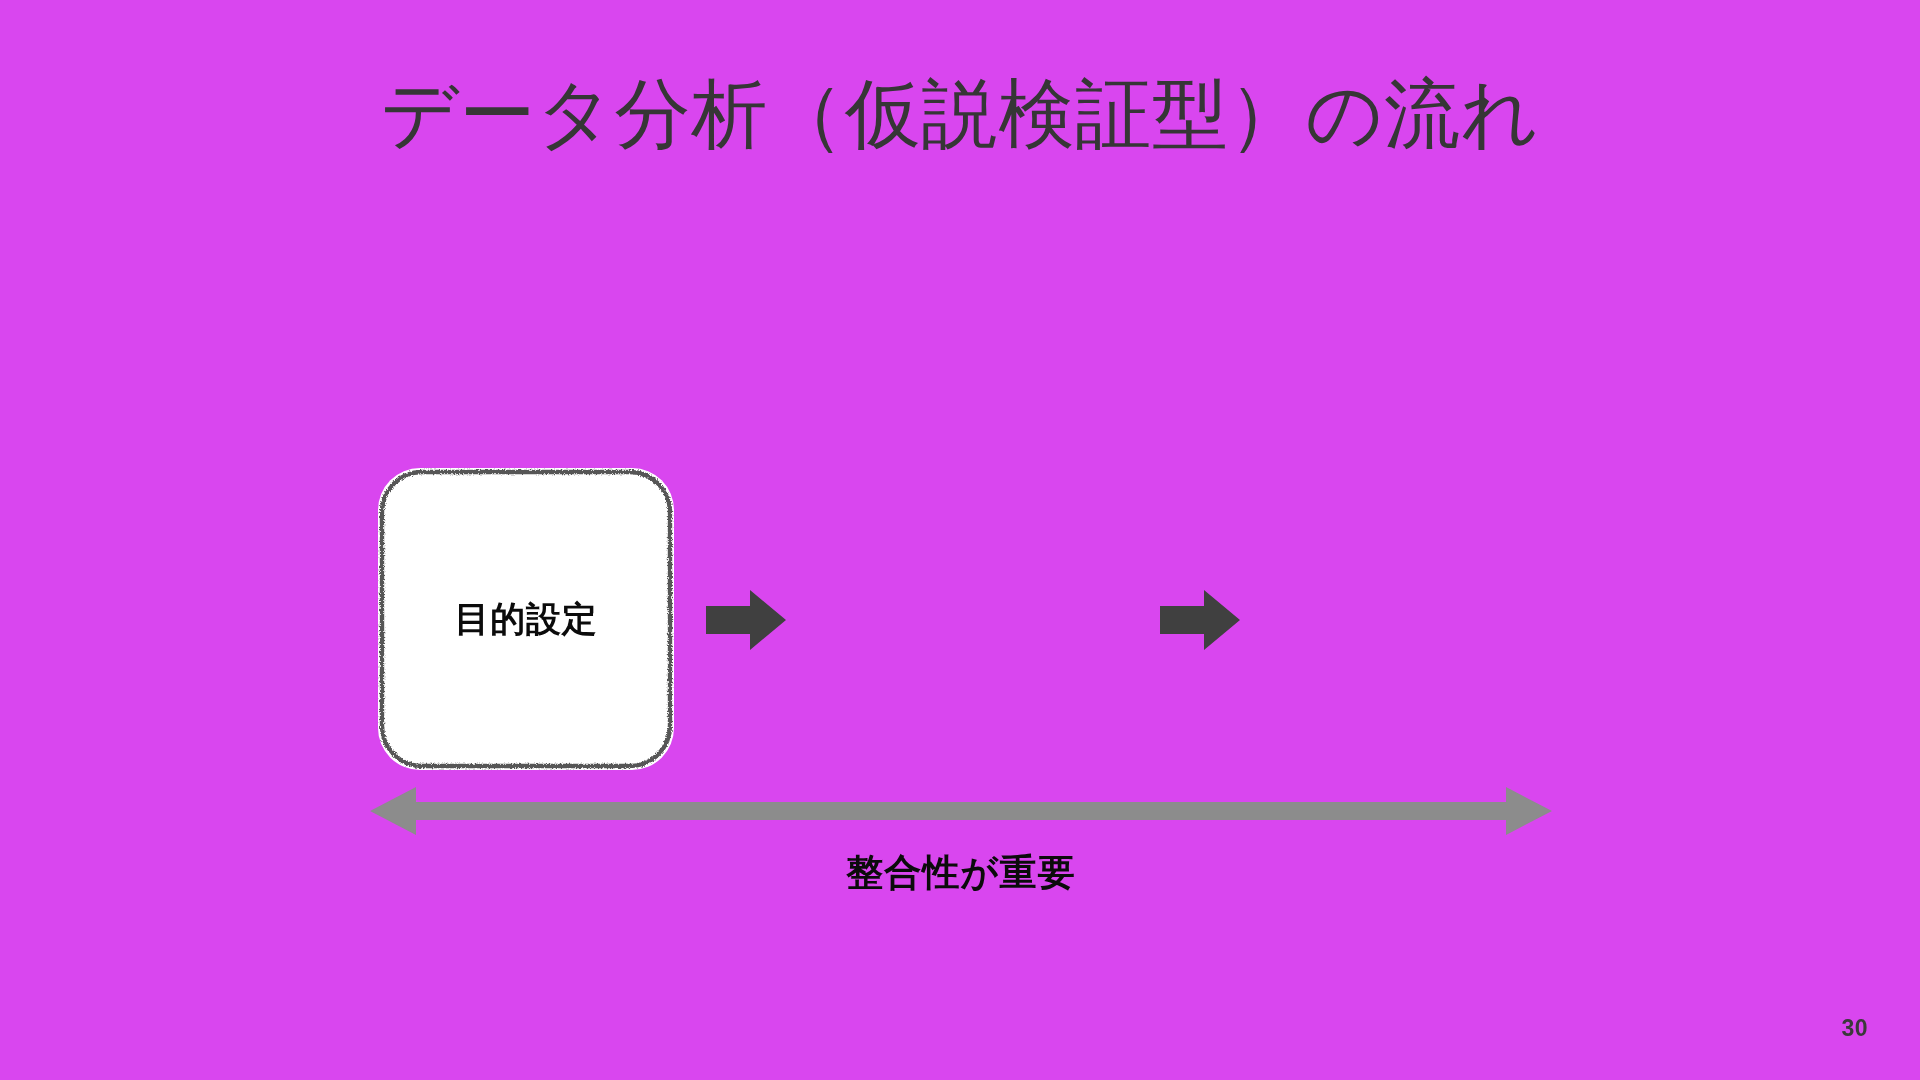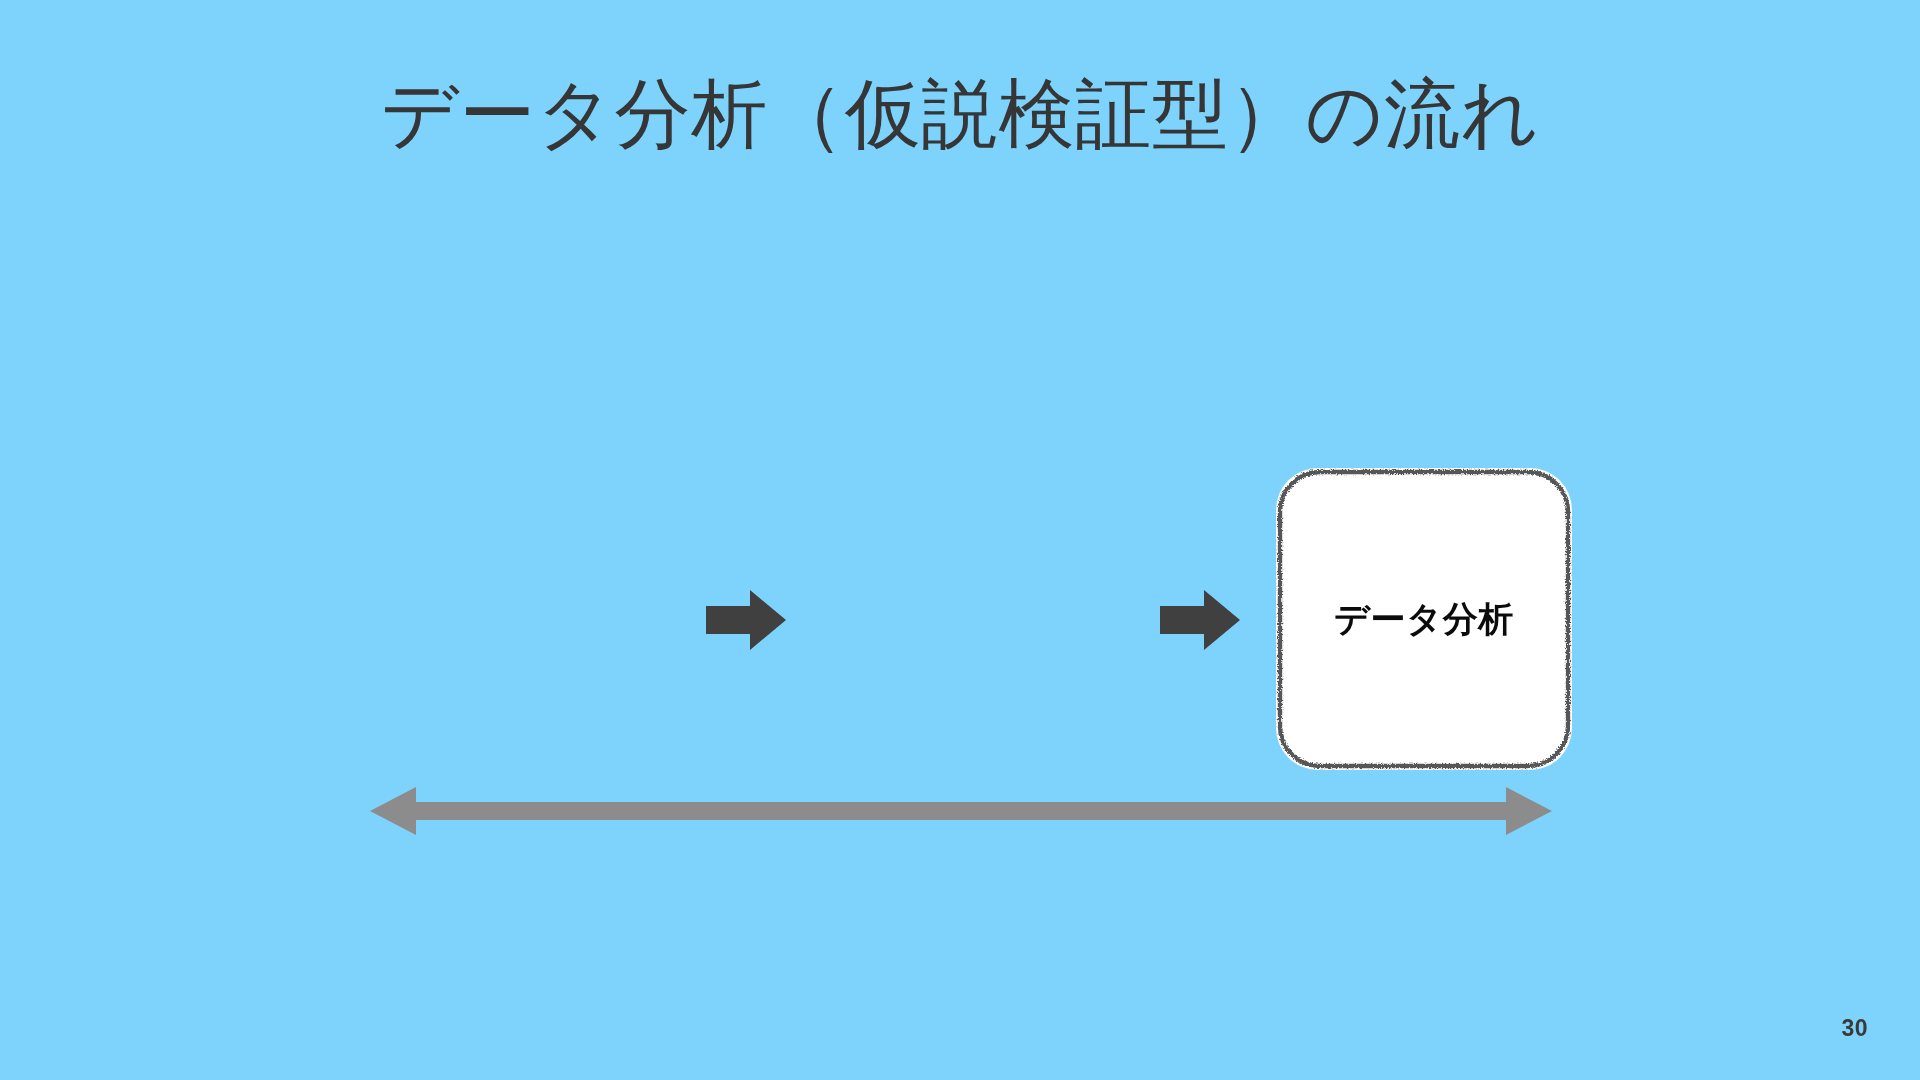--- a/index.html
+++ b/index.html
@@ -11,21 +11,21 @@
     width: 1920px;
     height: 1080px;
     overflow: hidden;
     font-family: "Liberation Sans", "DejaVu Sans", sans-serif;
     position: relative;
   }
 
   .slide {
     position: absolute;
     inset: 0;
-    background: #7dd3fc;
+    background: #d946ef;
   }
 
   
   .slide-title {
     position: absolute;
     left: 0;
     right: 0;
     top: 74px;
     text-align: center;
     font-size: 76px;
@@ -120,51 +120,52 @@
 </style>
 </head>
 <body>
 
 <div class="slide">
 
   <div class="slide-title">データ分析（仮説検証型）の流れ</div>
 
   <div class="flow">
 
+    <div class="flow-box flow-box-1">
+      <svg class="sketch-border" viewBox="0 0 296 302" preserveAspectRatio="none">
+        <defs>
+          <filter id="rough1" x="-6%" y="-6%" width="112%" height="112%">
+            <feTurbulence type="fractalNoise" baseFrequency="0.72" numOctaves="4" seed="7" result="n"></feTurbulence>
+            <feDisplacementMap in="SourceGraphic" in2="n" scale="4.2" xChannelSelector="R" yChannelSelector="G"></feDisplacementMap>
+          </filter>
+        </defs>
+        <rect x="4" y="4" width="288" height="294" rx="40" ry="40" fill="#ffffff" stroke="#565656" stroke-width="4.4" filter="url(#rough1)"></rect>
+      </svg>
+      <span class="flow-box-label">目的設定</span>
+    </div>
 
     <div class="step-arrow step-arrow-1">
       <svg viewBox="0 0 80 64" width="80" height="64">
         <polygon points="0,18 44,18 44,2 80,32 44,62 44,46 0,46" fill="#404040"></polygon>
       </svg>
     </div>
 
 
     <div class="step-arrow step-arrow-2">
       <svg viewBox="0 0 80 64" width="80" height="64">
         <polygon points="0,18 44,18 44,2 80,32 44,62 44,46 0,46" fill="#404040"></polygon>
       </svg>
     </div>
 
-    <div class="flow-box flow-box-3">
-      <svg class="sketch-border" viewBox="0 0 296 302" preserveAspectRatio="none">
-        <defs>
-          <filter id="rough3" x="-6%" y="-6%" width="112%" height="112%">
-            <feTurbulence type="fractalNoise" baseFrequency="0.72" numOctaves="4" seed="44" result="n"></feTurbulence>
-            <feDisplacementMap in="SourceGraphic" in2="n" scale="4.2" xChannelSelector="R" yChannelSelector="G"></feDisplacementMap>
-          </filter>
-        </defs>
-        <rect x="4" y="4" width="288" height="294" rx="40" ry="40" fill="#ffffff" stroke="#565656" stroke-width="4.4" filter="url(#rough3)"></rect>
-      </svg>
-      <span class="flow-box-label">データ分析</span>
-    </div>
 
     <div class="span-arrow">
       <svg viewBox="0 0 1182 54" width="1182" height="54">
         <polygon points="0,27 46,3 46,18 1136,18 1136,3 1182,27 1136,51 1136,36 46,36 46,51" fill="#8c8c8c"></polygon>
       </svg>
     </div>
 
+    <div class="span-caption">整合性が重要</div>
 
   </div>
 
   <div class="page-number">30</div>
 
 </div>
 
 </body></html>

